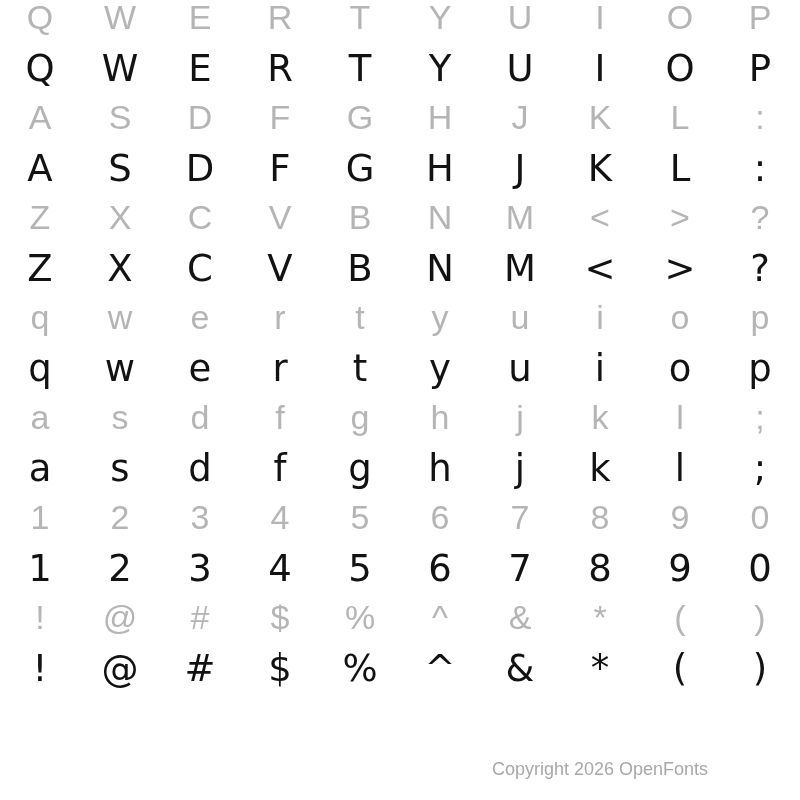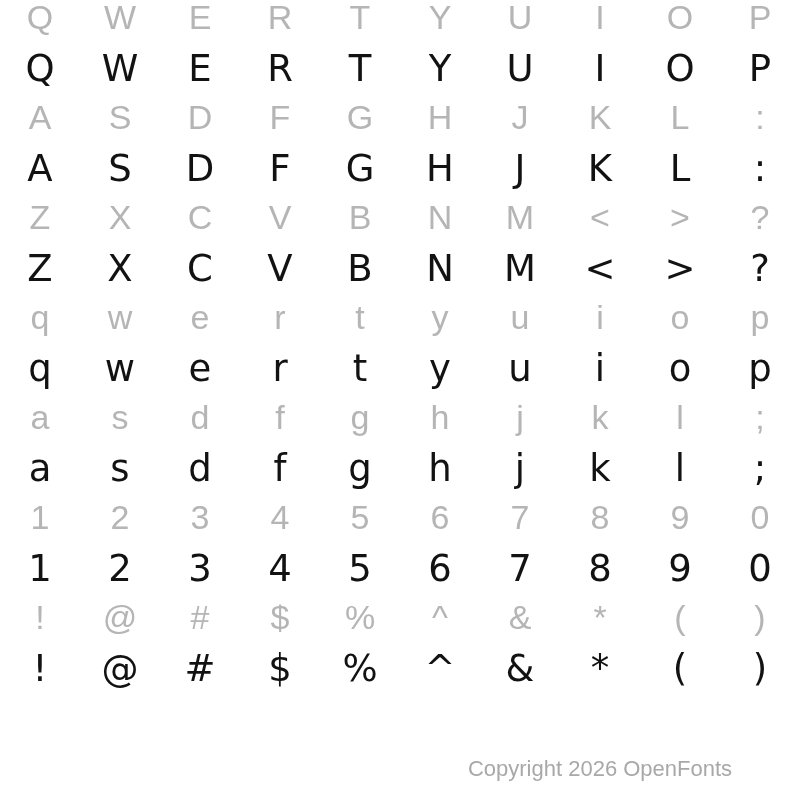--- a/index.html
+++ b/index.html
@@ -49,21 +49,21 @@
     text-align: center;
     line-height: 50px;
   }
   .copyright {
     position: absolute;
     top: 756px;
     left: 400px;
     width: 400px;
     text-align: center;
     font-family: "Liberation Sans", sans-serif;
-    font-size: 22px;
+    font-size: 18px;
     line-height: 26px;
   }
 </style>
 </head>
 <body style="background: rgb(255, 255, 255);">
 
 <div class="page">
   <div class="glyph-grid">
       <div class="glyph-row reference" style="top: -8px; color: rgb(181, 181, 181);"><span class="glyph-cell">Q</span><span class="glyph-cell">W</span><span class="glyph-cell">E</span><span class="glyph-cell">R</span><span class="glyph-cell">T</span><span class="glyph-cell">Y</span><span class="glyph-cell">U</span><span class="glyph-cell">I</span><span class="glyph-cell">O</span><span class="glyph-cell">P</span></div>
       <div class="glyph-row specimen" style="top: 44px; color: rgb(18, 18, 18);"><span class="glyph-cell">Q</span><span class="glyph-cell">W</span><span class="glyph-cell">E</span><span class="glyph-cell">R</span><span class="glyph-cell">T</span><span class="glyph-cell">Y</span><span class="glyph-cell">U</span><span class="glyph-cell">I</span><span class="glyph-cell">O</span><span class="glyph-cell">P</span></div>

